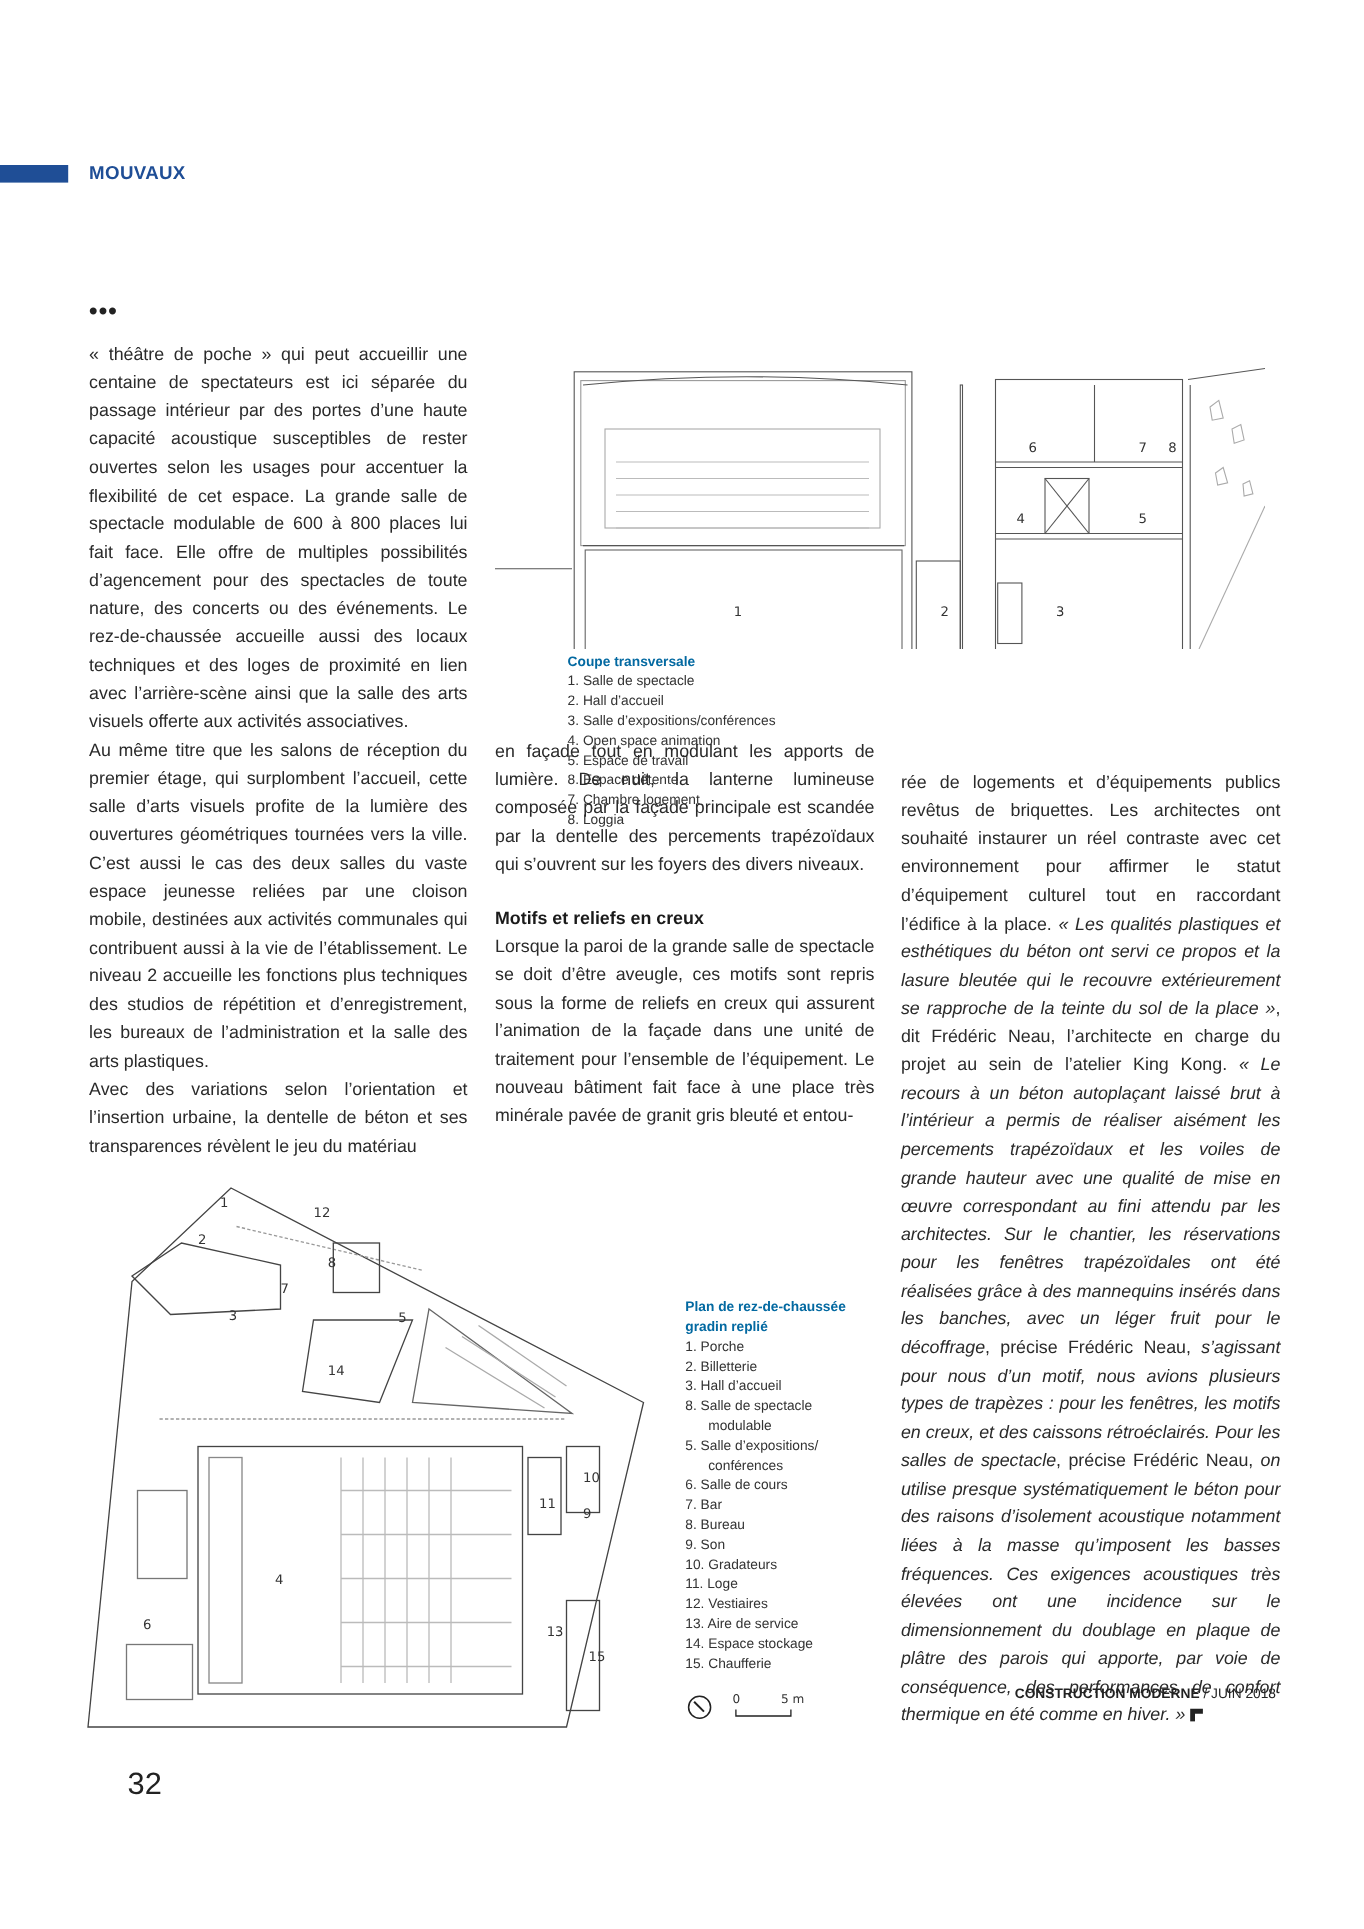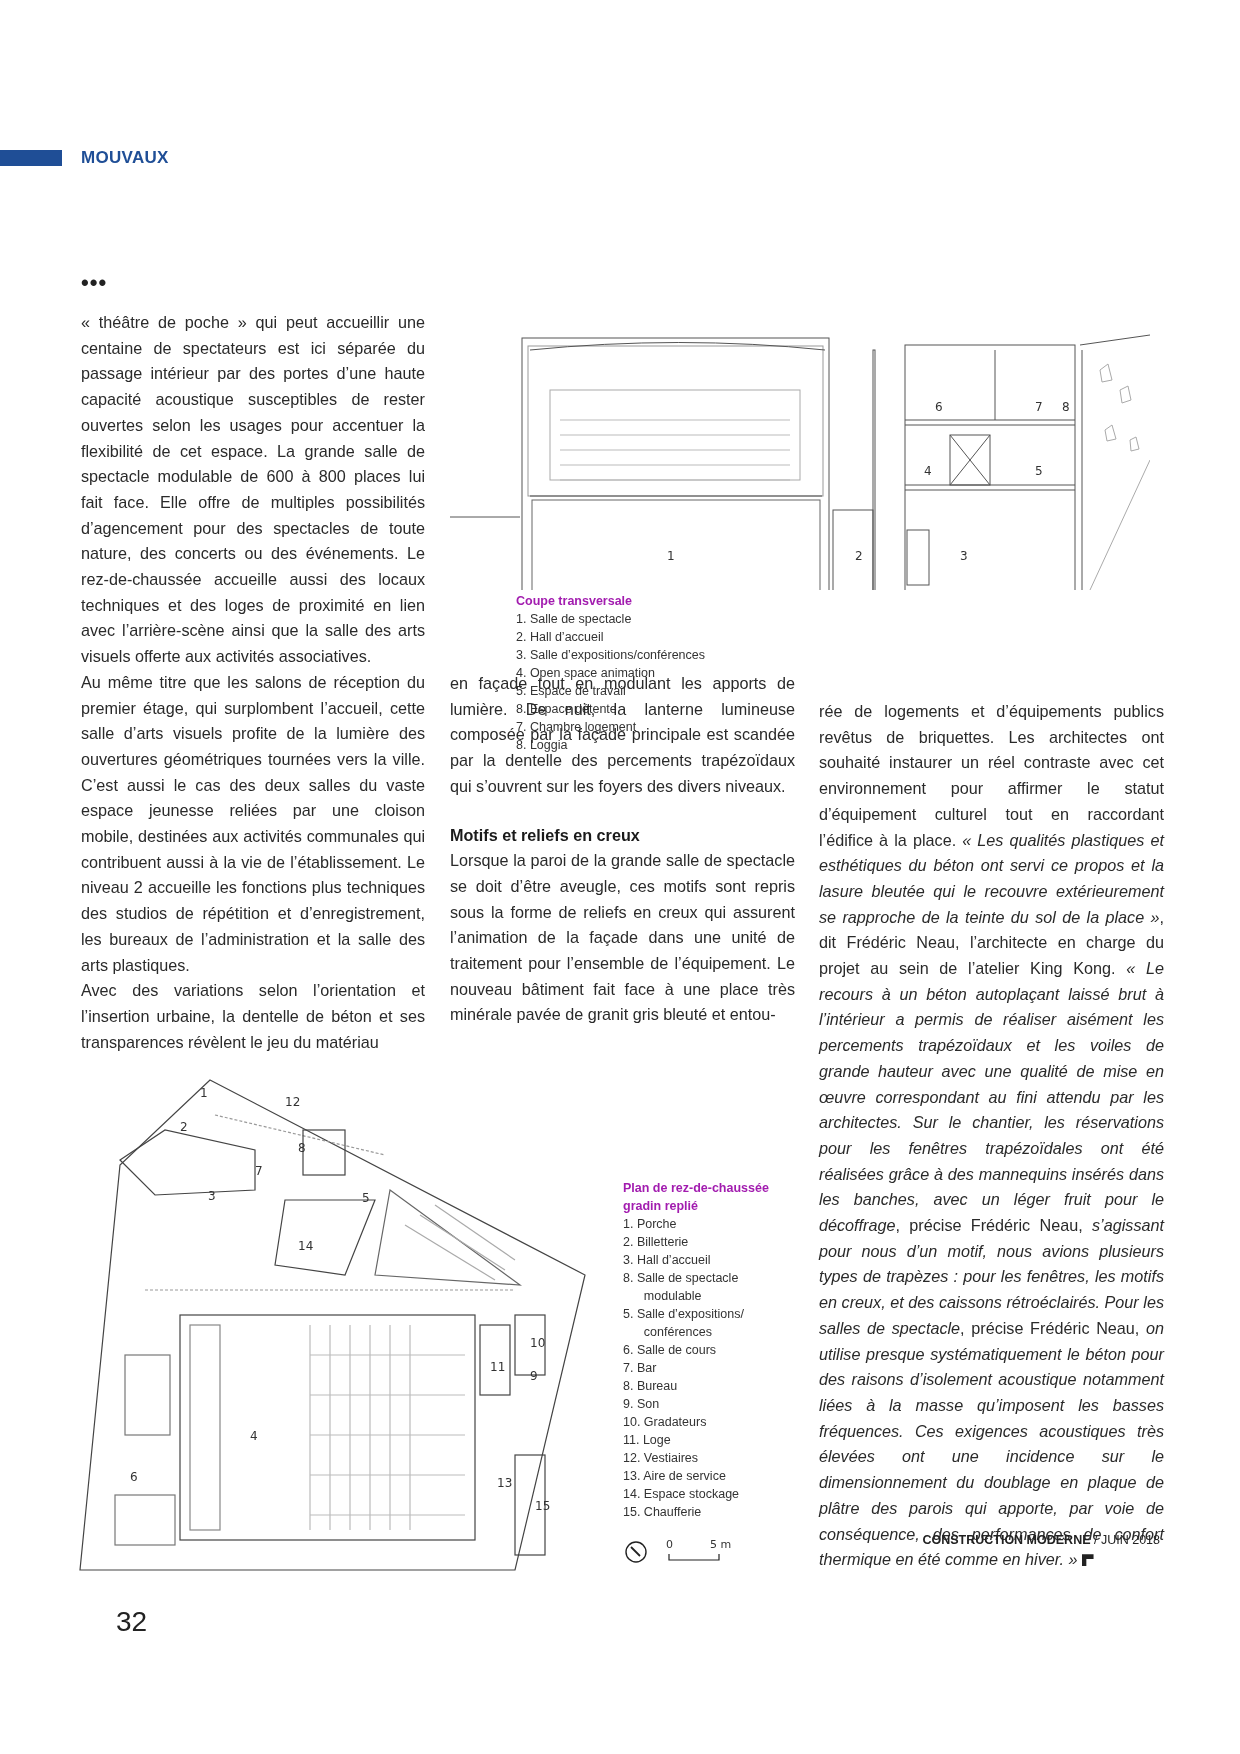--- a/index.html
+++ b/index.html
@@ -11,21 +11,21 @@
   .body-text { position: absolute; font-size: 16.2px; line-height: 25.7px; color: #2a2a2a; text-align: justify; }
   .body-text p { margin: 0; }
   .col1 { left: 81px; top: 310px; width: 344px; }
   .col2 { left: 450px; top: 671px; width: 345px; }
   .col3 { left: 819px; top: 699px; width: 345px; }
   .subhead { font-weight: bold; color: #1a1a1a; margin-top: 23px !important; }
   .it { font-style: italic; }
   .endmark { display: inline-block; width: 12px; height: 12px; background: #222; vertical-align: -1px; margin-left: 4px;
              clip-path: polygon(0 0,100% 0,100% 40%,40% 40%,40% 100%,0 100%); }
   .caption { position: absolute; font-size: 12.5px; line-height: 18px; color: #333; }
-  .caption .cap-title { font-weight: bold; color: #a21caf; }
+  .caption .cap-title { font-weight: bold; color: #0369a1; }
   .cap-section { left: 516px; top: 592px; width: 620px; }
   .cap-cols { display: flex; flex-direction: column; }
   .cap-cols ol { list-style: none; margin: 0; padding: 0; }
   .cap-cols .c1 { width: 254px; } .cap-cols .c2 { width: 200px; } .cap-cols .c3 { width: 180px; }
   .cap-plan { left: 623px; top: 1179px; width: 200px; }
   .cap-plan ol { list-style: none; margin: 0; padding: 0; }
   .cap-plan li { padding-left: 0; }
   .scale { position: absolute; left: 624px; top: 1536px; width: 120px; height: 30px; }
   .drawing { position: absolute; }
   .section-drawing { left: 450px; top: 310px; width: 700px; height: 280px; }

